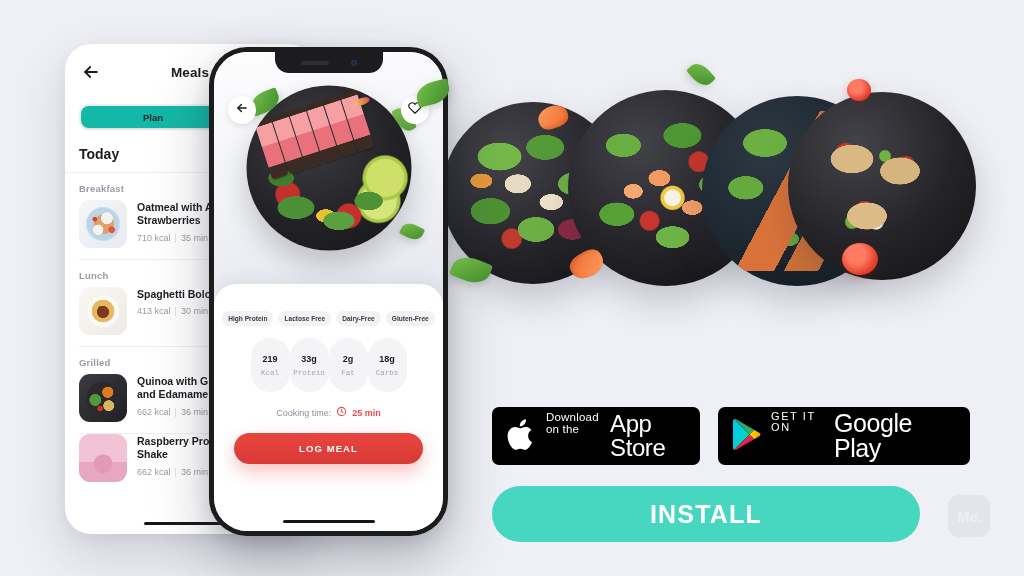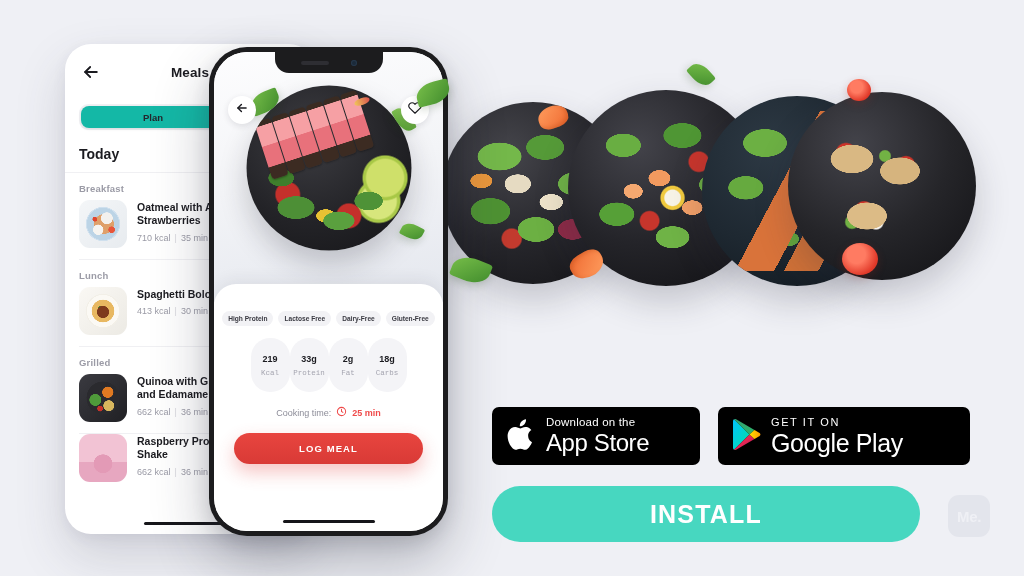--- a/index.html
+++ b/index.html
@@ -318,21 +318,21 @@
 
   
   .badges { position: absolute; left: 492px; top: 407px; display: flex; gap: 18px; }
   .badge {
     height: 58px; background: #000; border-radius: 7px;
     display: flex; align-items: center; gap: 9px; padding: 0 16px 0 14px;
     cursor: pointer;
   }
   .badge.app { width: 208px; }
   .badge.play { width: 252px; }
-  .badge .txt { display: flex; flex-direction: column; line-height: 1; }
+  .badge .txt { display: flex; flex-direction: row; line-height: 1; }
   .badge .small { color: #fff; font-size: 11.5px; letter-spacing: .2px; margin-bottom: 3px; }
   .badge .big { color: #fff; font-size: 24px; font-weight: 400; letter-spacing: -.4px; }
   .badge.play .small { font-size: 11px; letter-spacing: 1.6px; }
   .badge.play .big { font-size: 25px; }
 
   .install {
     position: absolute; left: 492px; top: 486px;
     width: 428px; height: 56px; border-radius: 28px;
     background: #47d7c0;
     color: #fff; font-size: 25px; font-weight: 700; letter-spacing: 1.2px;

